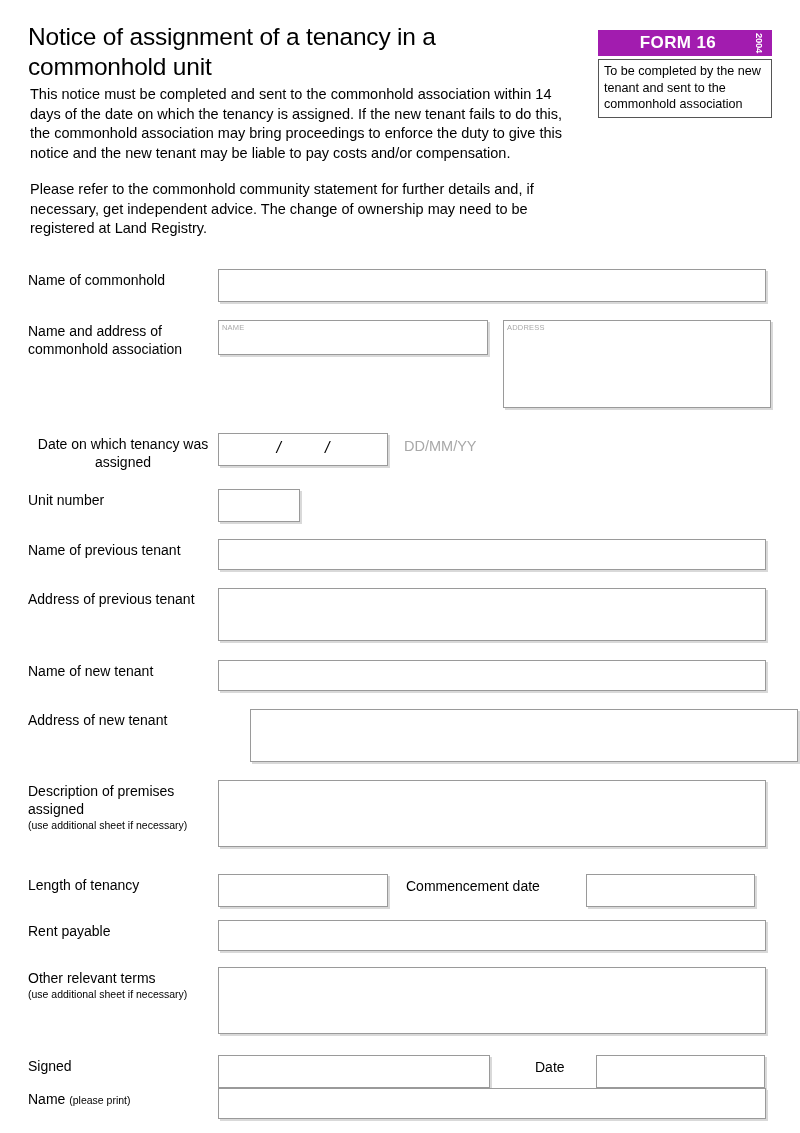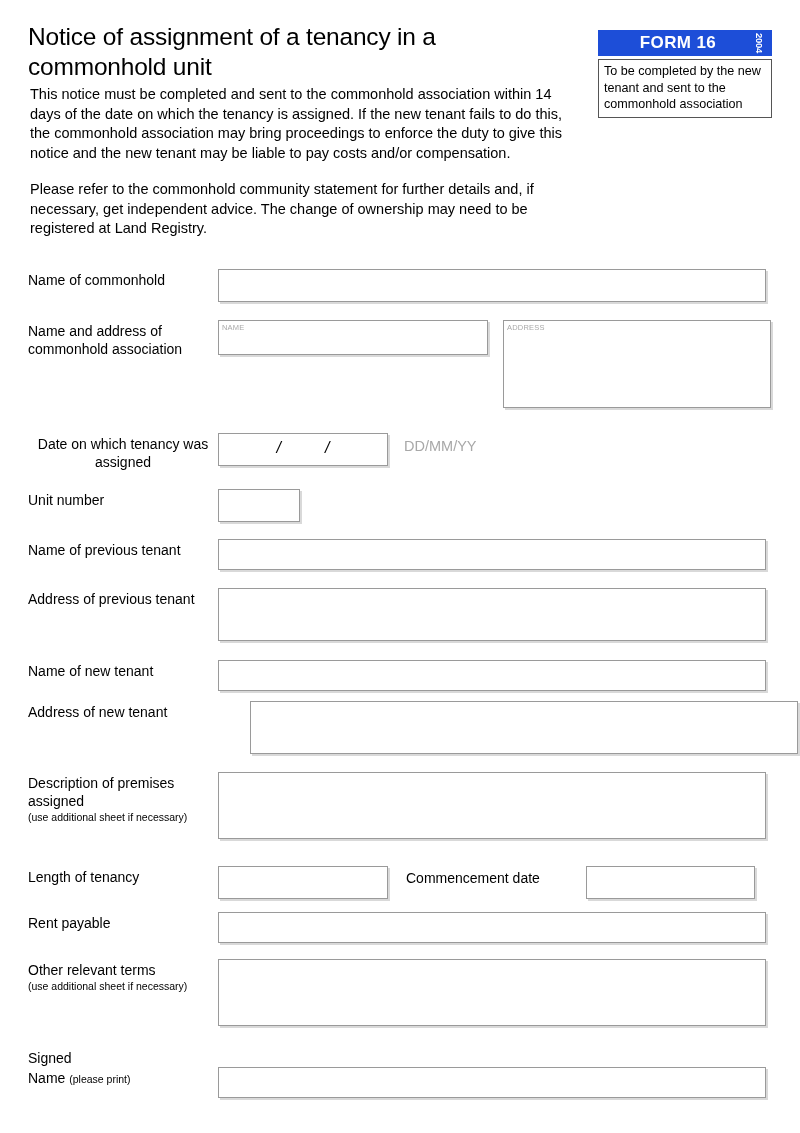--- a/index.html
+++ b/index.html
@@ -48,21 +48,21 @@
   }
 
   
   .badge-block {
     position: absolute;
     top: 8px;
     left: 570px;
     width: 174px;
   }
   .form-badge {
-    background: #1d4ed8;
+    background: #a21caf;
     height: 26px;
     position: relative;
     display: flex;
     align-items: center;
     justify-content: center;
   }
   .form-badge .form-label {
     color: #ffffff;
     font-size: 17px;
     font-weight: bold;
@@ -244,21 +244,21 @@
       </div>
     </div>
 
     <div class="row" style="margin-top:19px;">
       <div class="label">Name of new tenant</div>
       <div class="fields">
         <div class="box" style="width:548px;height:31px;"></div>
       </div>
     </div>
 
-    <div class="row" style="margin-top:10px;gap:32px;">
+    <div class="row" style="margin-top:18px;gap:32px;">
       <div class="label">Address of new tenant</div>
       <div class="fields">
         <div class="box" style="width:548px;height:53px;"></div>
       </div>
     </div>
 
     <div class="row" style="margin-top:18px;">
       <div class="label">
         <span>Description of premises assigned</span>
         <span class="sub">(use additional sheet if necessary)</span>
@@ -289,20 +289,25 @@
         <span>Other relevant terms</span>
         <span class="sub">(use additional sheet if necessary)</span>
       </div>
       <div class="fields">
         <div class="box" style="width:548px;height:67px;"></div>
       </div>
     </div>
 
     <div class="row" style="margin-top:21px;">
       <div class="label">Signed</div>
+      <div class="fields">
+        <div class="box" style="width:272px;height:33px;"></div>
+        <div class="mid-label" style="margin-left:45px;width:61px;">Date</div>
+        <div class="box" style="width:169px;height:33px;"></div>
+      </div>
     </div>
 
     <div class="row" style="">
       <div class="label">
         <span>Name</span>
         <span class="inline-sub">(please print)</span>
       </div>
       <div class="fields">
         <div class="box" style="width:548px;height:31px;"></div>
       </div>

